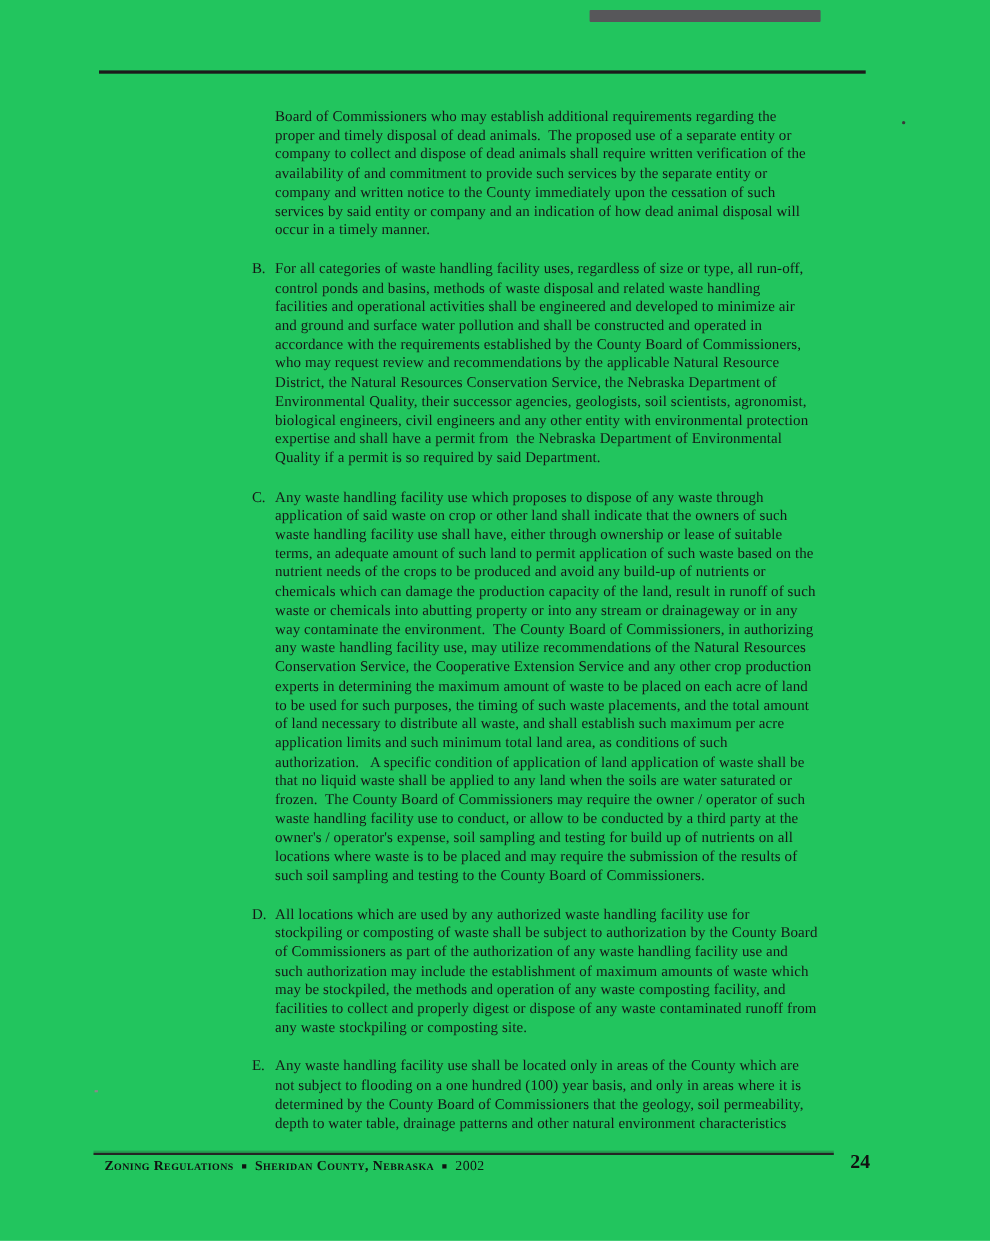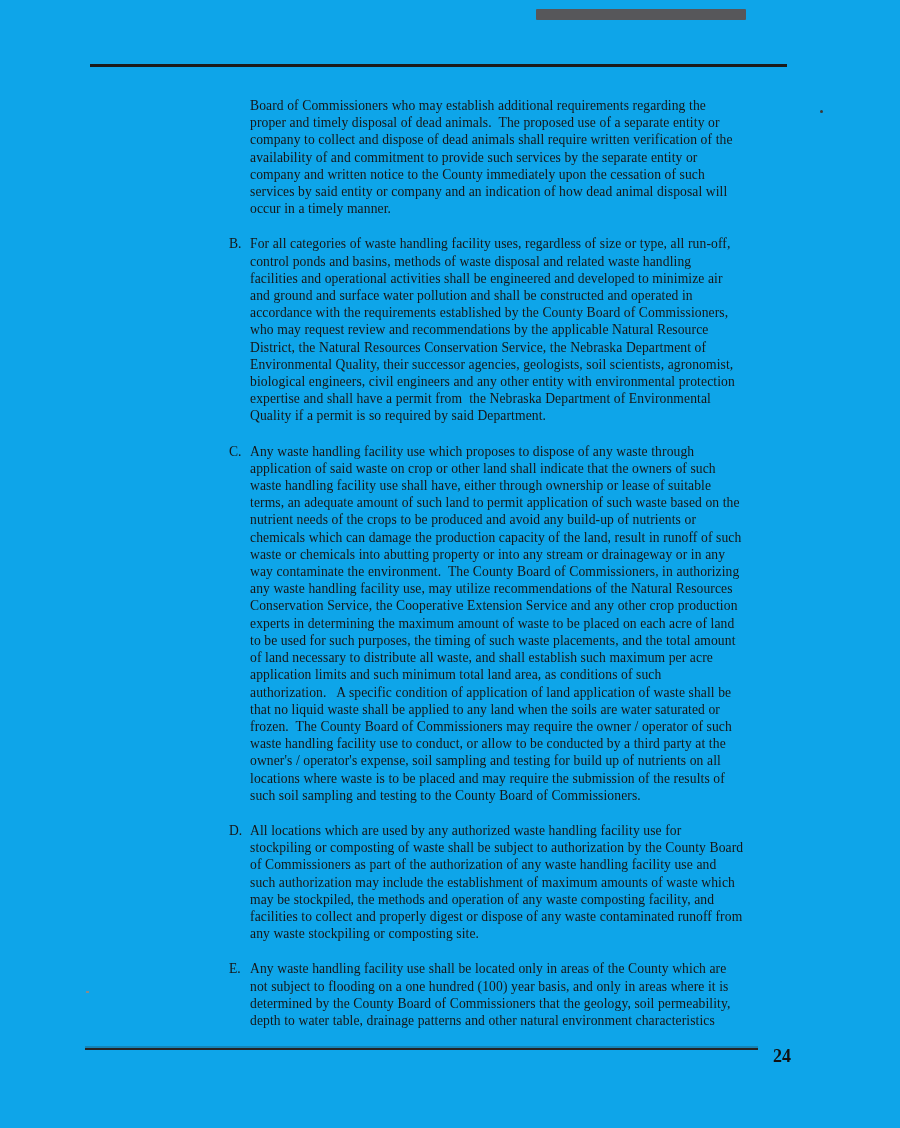--- a/index.html
+++ b/index.html
@@ -6,21 +6,21 @@
   html, body { width: 900px; height: 1128px; }
   body {
     font-family: "Liberation Serif", serif;
     background: #ffffff;
     position: relative;
     overflow: hidden;
   }
   .page {
     position: absolute;
     width: 900px; height: 1128px;
-    background: #0ea5e9;
+    background: #22c55e;
   }
   .top-scan-bar {
     position: absolute;
     left: 536px; top: 9px;
     width: 210px; height: 11px;
     background: #57575a;
     border-radius: 1px;
   }
   .top-rule {
     position: absolute;
@@ -174,19 +174,22 @@
       <div class="para-body">Any waste handling facility use shall be located only in areas of the County which are
 not subject to flooding on a one hundred (100) year basis, and only in areas where it is
 determined by the County Board of Commissioners that the geology, soil permeability,
 depth to water table, drainage patterns and other natural environment characteristics</div>
     </div>
 
   </div>
 
   <div class="footer-rule"></div>
 
+  <div class="footer">
+    <span class="caps">Zoning Regulations</span><span class="sq">■</span><span class="caps">Sheridan County, Nebraska</span><span class="sq">■</span><span>2002</span>
+  </div>
 
   <div class="page-number">24</div>
 
   <div class="artifact-dot-1"></div>
   <div class="artifact-dot-2"></div>
 
 </div>
 
 </body></html>

